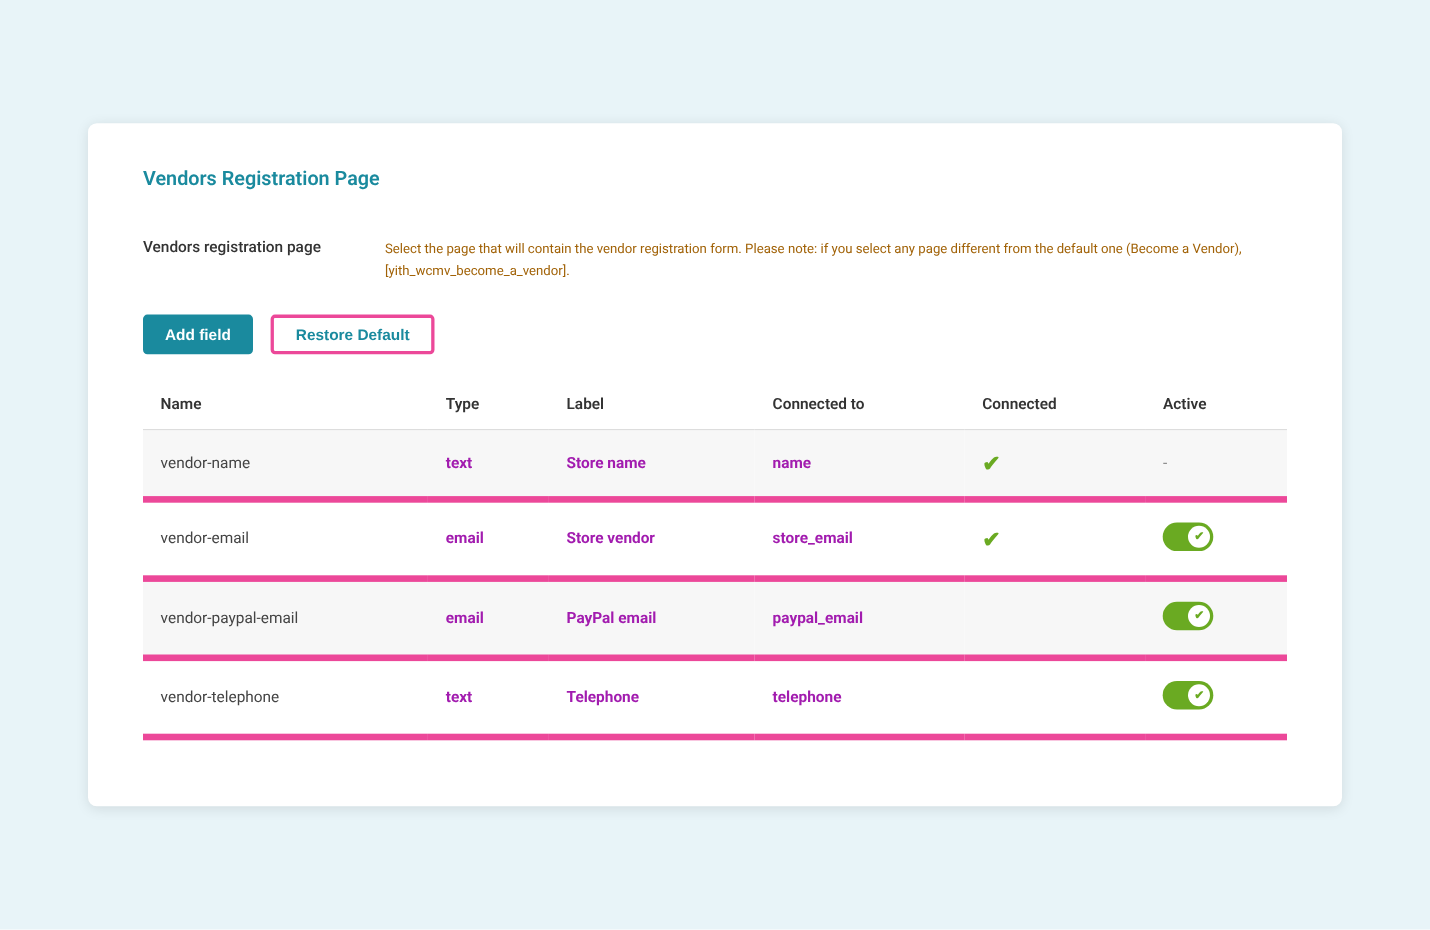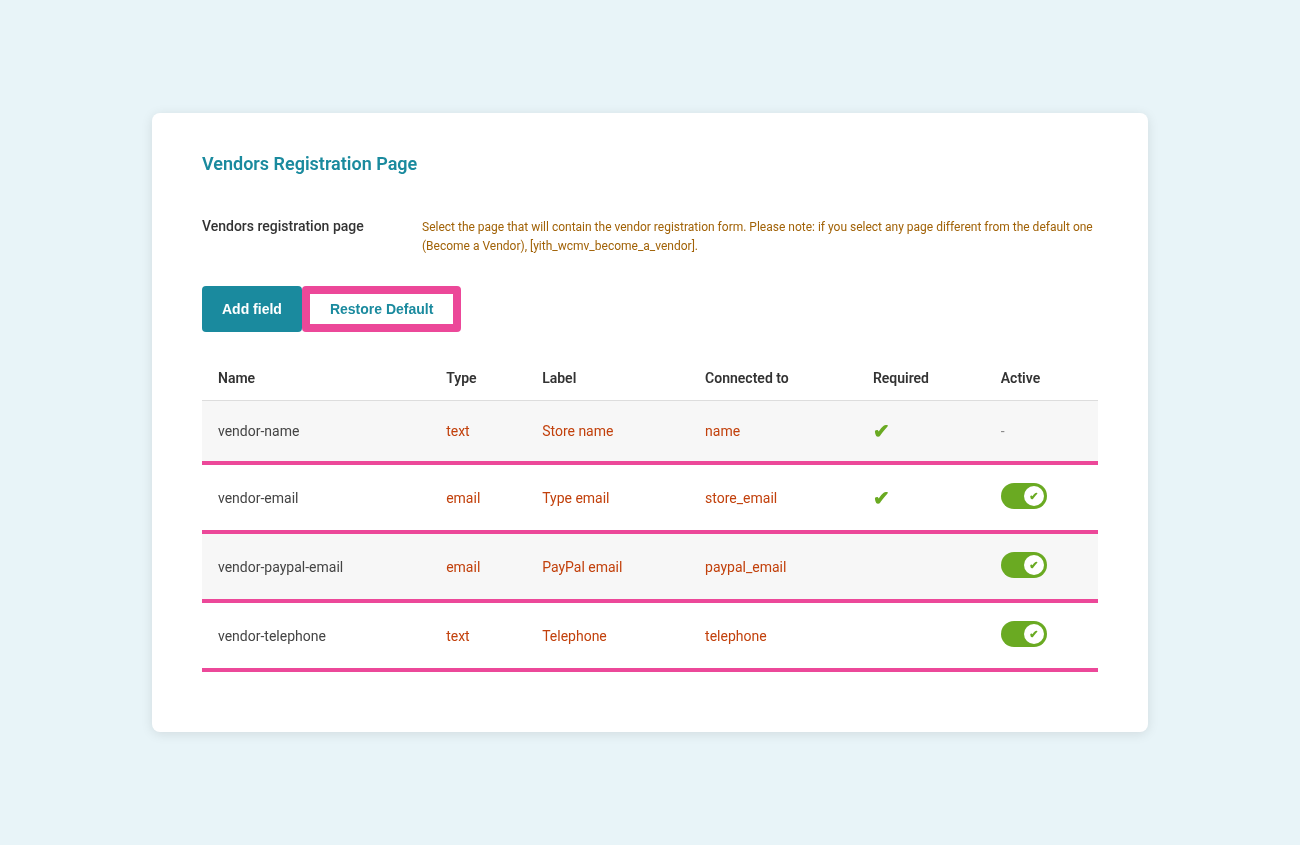--- a/index.html
+++ b/index.html
@@ -11,21 +11,21 @@
       display: flex;
       justify-content: center;
       align-items: center;
       min-height: 845px;
       width: 1300px;
     }
     .card {
       background: #fff;
       border-radius: 8px;
       box-shadow: 0 2px 12px rgba(0,0,0,0.1);
-      width: 996px;
+      width: 1140px;
       padding: 40px 50px 60px 50px;
     }
     .card-title {
       color: #1a8a9e;
       font-size: 18px;
       font-weight: 600;
       margin-bottom: 36px;
     }
     .field-row {
       display: flex;
@@ -69,38 +69,38 @@
     }
     .field-desc {
       font-size: 12px;
       color: #a16207;
       margin-top: 8px;
       max-width: 860px;
       line-height: 1.6;
     }
     .buttons-row {
       display: flex;
-      gap: 0;
+      gap: 16px;
       margin-bottom: 24px;
       margin-top: 20px;
     }
     .btn-primary {
       background: #1a8a9e;
       color: #fff;
       border: none;
       padding: 9px 20px;
       border-radius: 4px;
       font-size: 14px;
       font-weight: 600;
       cursor: pointer;
     }
     .btn-secondary {
       background: #fff;
       color: #1a8a9e;
-      border: 8px solid #ec4899;
+      border: 3px solid #ec4899;
       padding: 7px 20px;
       border-radius: 4px;
       font-size: 14px;
       font-weight: 600;
       cursor: pointer;
     }
     .data-table {
       width: 100%;
       border-collapse: collapse;
     }
@@ -108,36 +108,37 @@
       border-bottom: 1px solid #ddd;
     }
     .data-table th {
       text-align: left;
       padding: 14px 16px;
       font-size: 14px;
       font-weight: 600;
       color: #333;
     }
     .data-table tbody tr {
-      border-bottom: 4px solid #ec4899;
+      border-bottom: 6px solid #ec4899;
     }
     .data-table tbody tr:nth-child(odd) {
       background: #f7f7f7;
     }
     .data-table tbody tr:nth-child(even) {
       background: #fff;
     }
     .data-table td {
       padding: 18px 16px;
       font-size: 14px;
       color: #444;
       vertical-align: middle;
     }
     .cell-link {
-      color: #c2410c;
+      color: #a21caf;
+      font-weight: bold;
     }
     .check-icon {
       color: #6aaa22;
       font-size: 20px;
       font-weight: bold;
     }
     .dash {
       color: #888;
     }
     .toggle {
@@ -185,37 +186,37 @@
     <button class="btn-secondary">Restore Default</button>
   </div>
 
   <table class="data-table">
     <thead>
       <tr>
         <th>Name</th>
         <th>Type</th>
         <th>Label</th>
         <th>Connected to</th>
-        <th>Required</th>
+        <th>Connected</th>
         <th>Active</th>
       </tr>
     </thead>
     <tbody id="table-body">
     <tr>
           <td>vendor-name</td>
           <td><span class="cell-link">text</span></td>
           <td><span class="cell-link">Store name</span></td>
           <td><span class="cell-link">name</span></td>
           <td><span class="check-icon">✔</span></td>
           <td><span class="dash">-</span></td>
         </tr>
         <tr>
           <td>vendor-email</td>
           <td><span class="cell-link">email</span></td>
-          <td><span class="cell-link">Type email</span></td>
+          <td><span class="cell-link">Store vendor</span></td>
           <td><span class="cell-link">store_email</span></td>
           <td><span class="check-icon">✔</span></td>
           <td>
         <div class="toggle">
           <div class="toggle-knob">
             <span class="toggle-check">✔</span>
           </div>
         </div></td>
         </tr>
         <tr>

